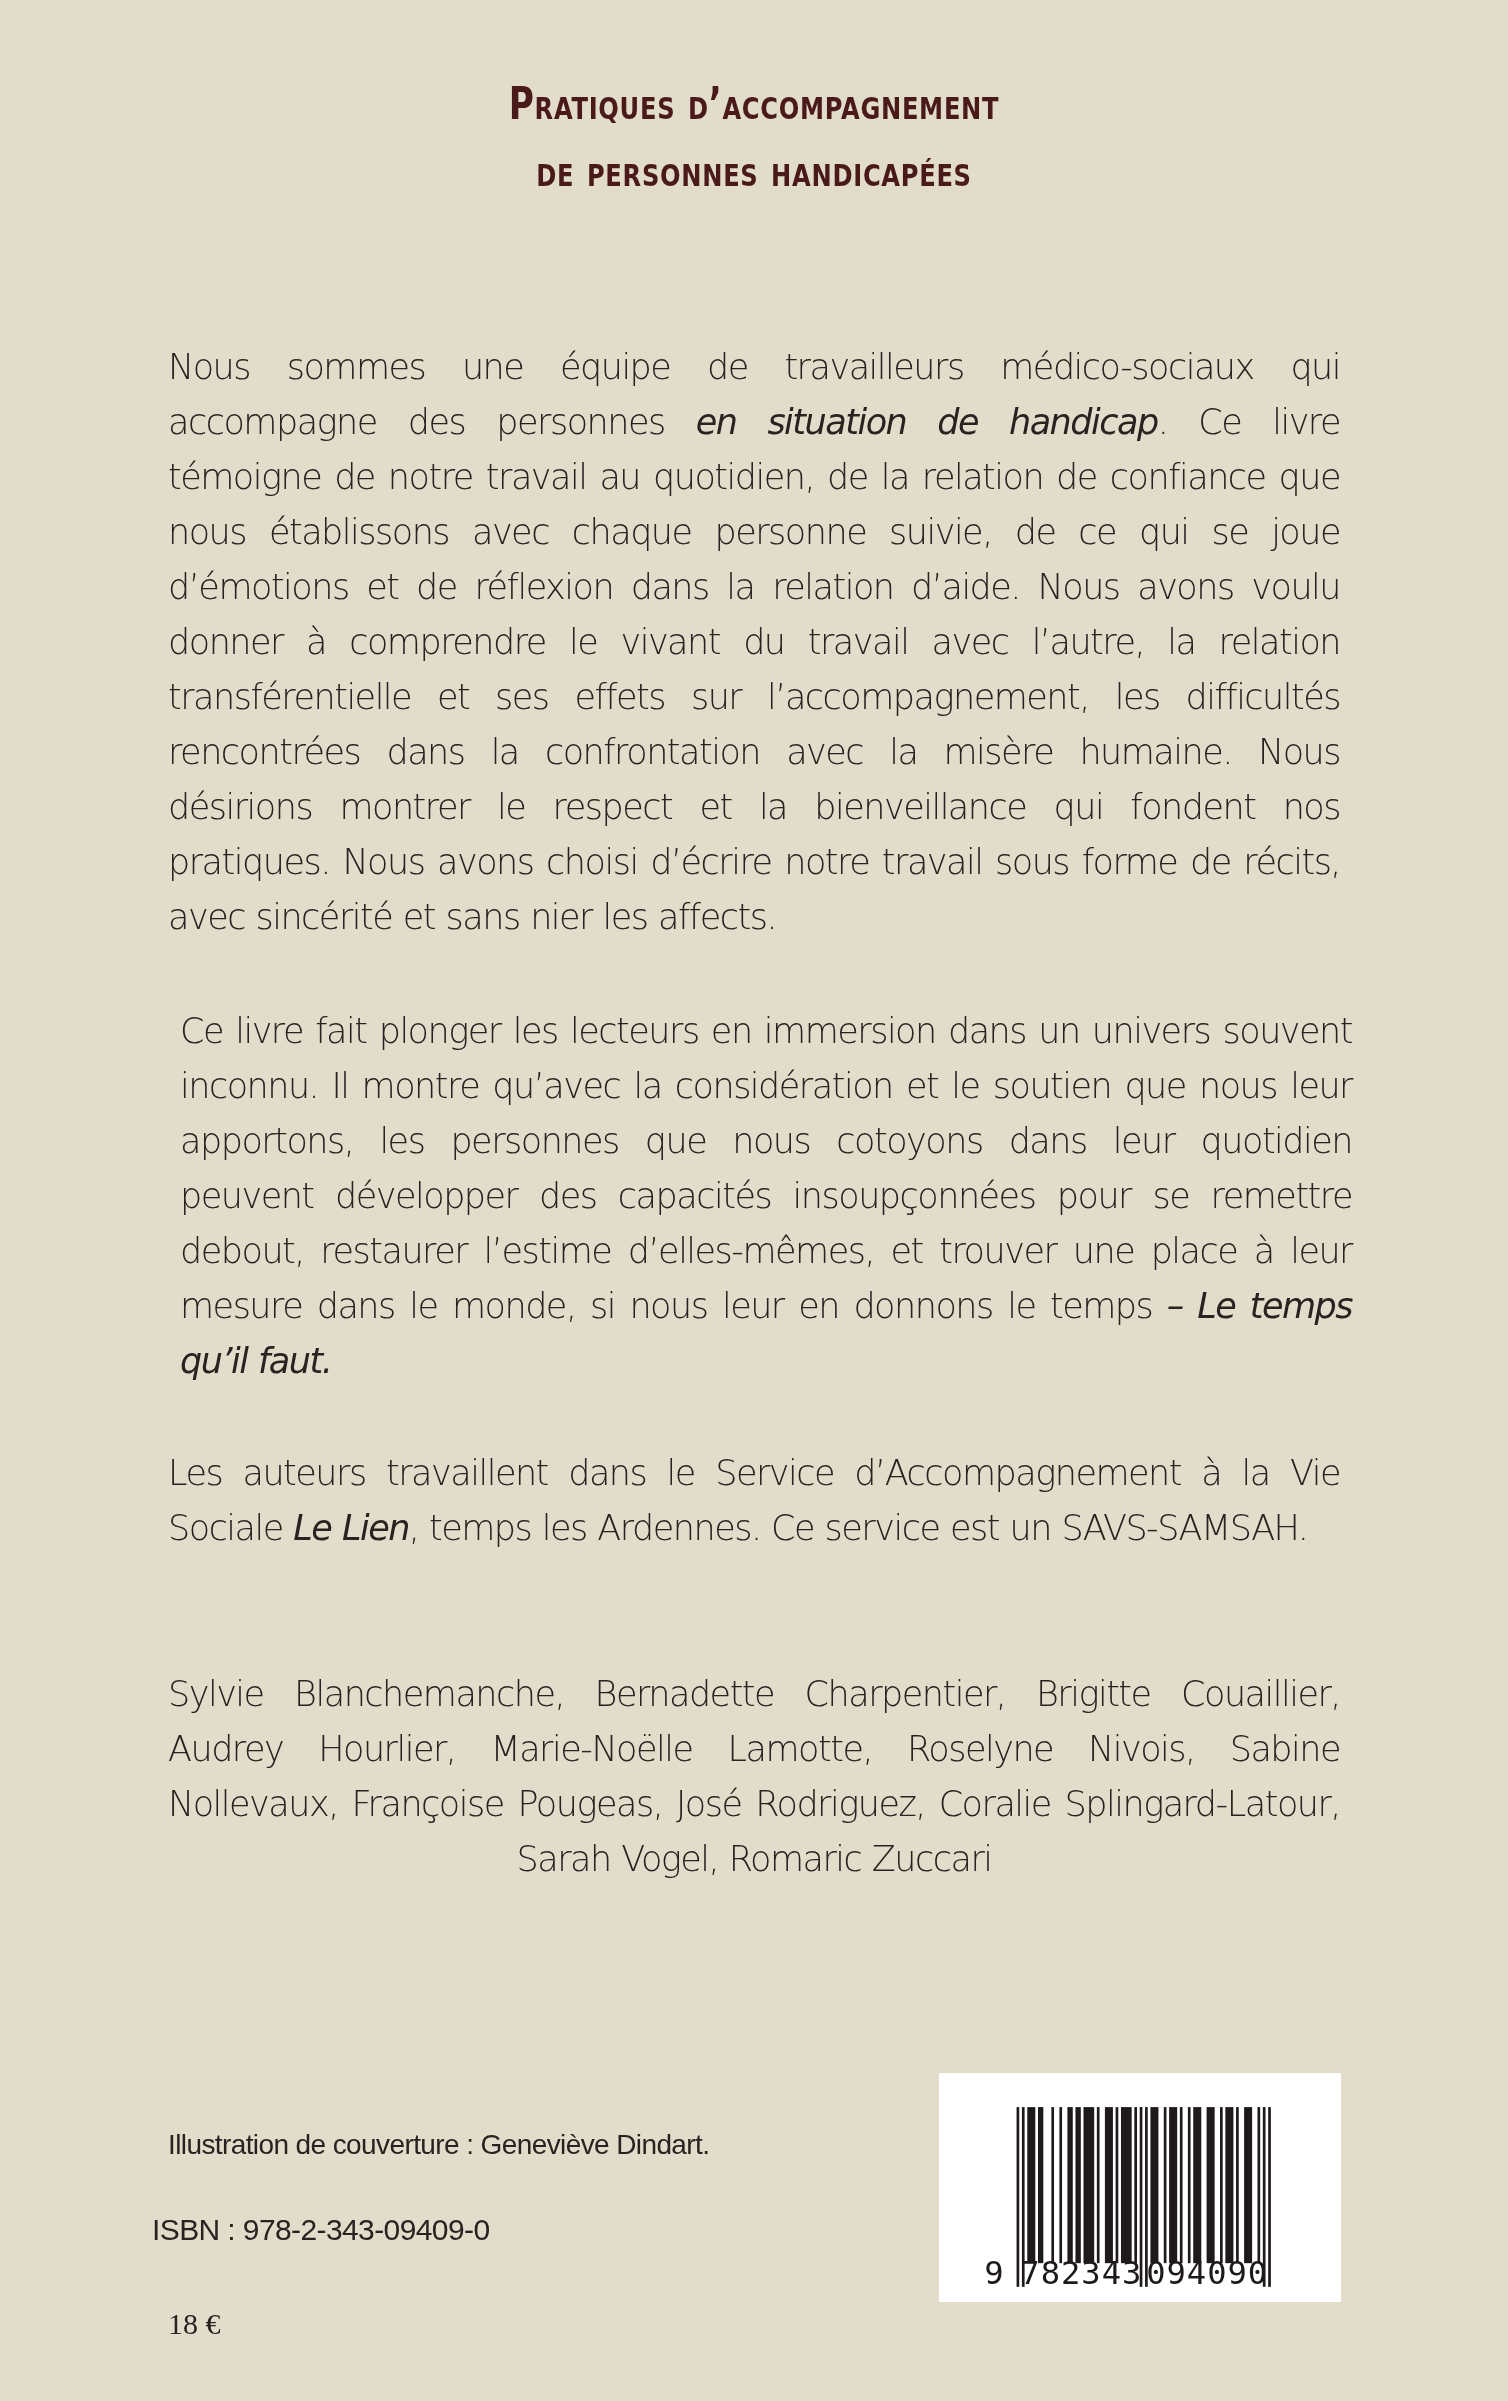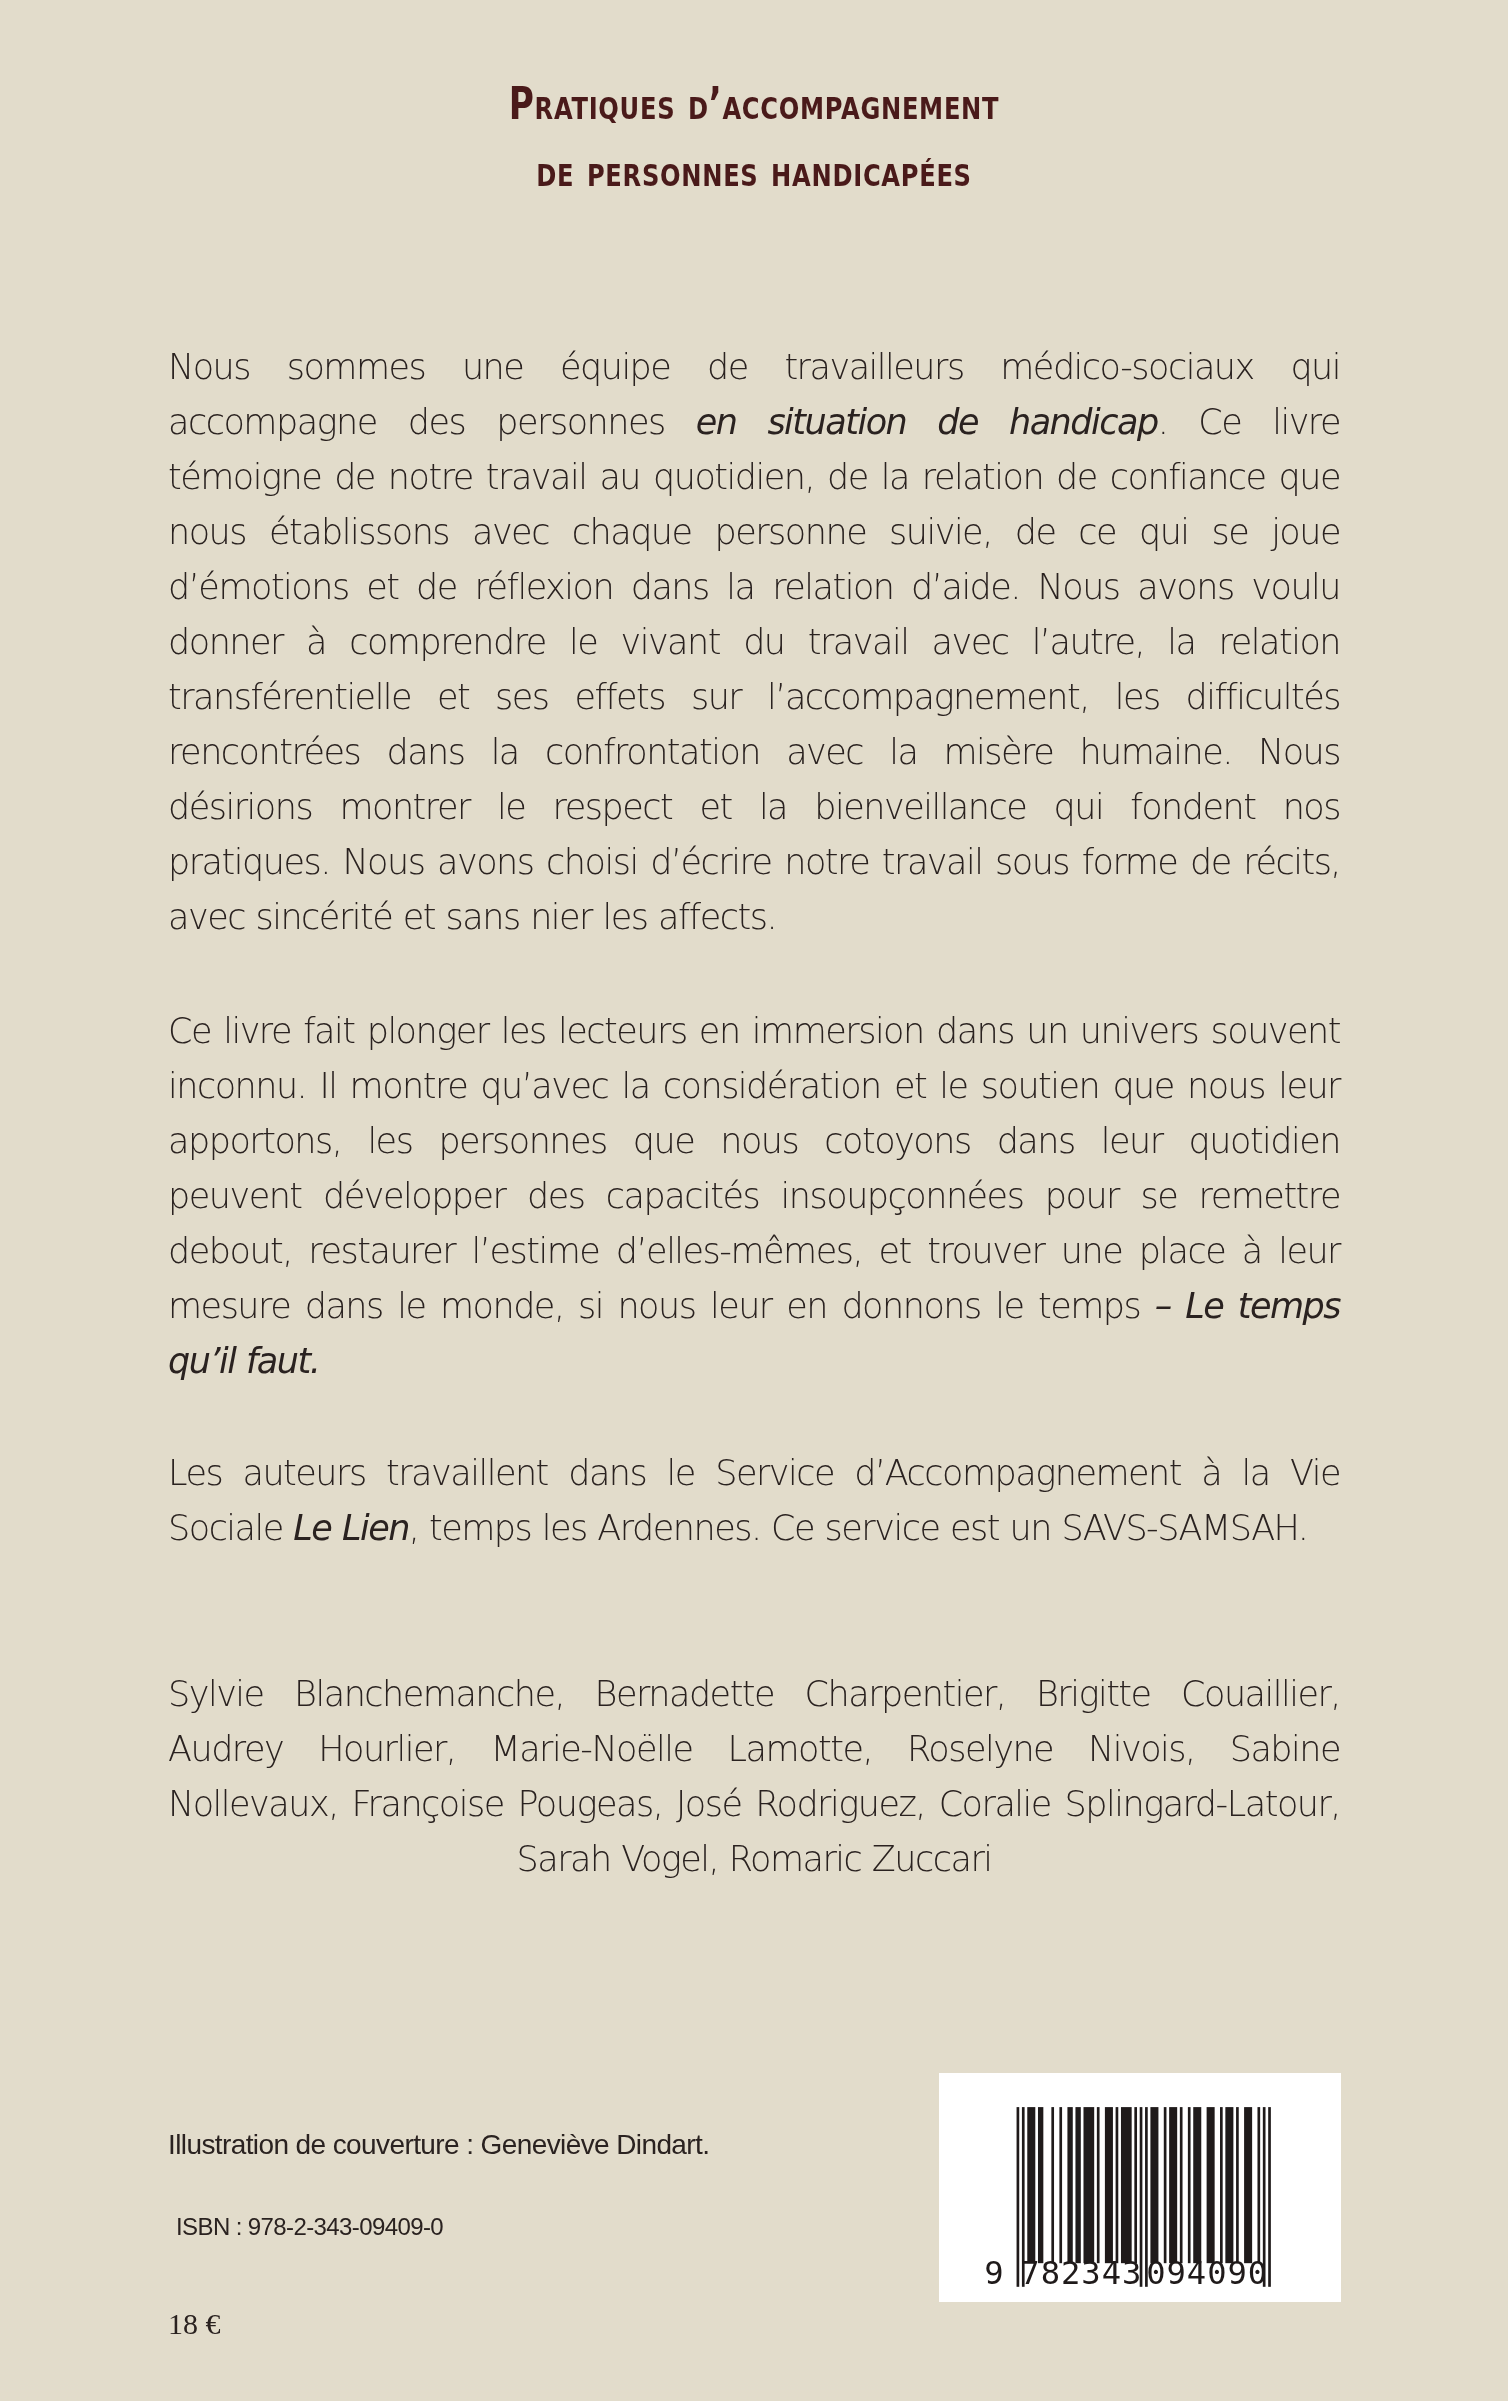--- a/index.html
+++ b/index.html
@@ -53,21 +53,21 @@
       letter-spacing: -1.5px;
       word-spacing: 0.9px;
       color: #2a2220;
     }
     .para {
       margin: 0;
       text-align: justify;
       text-align-last: left;
     }
     .para-1 { position: absolute; top: 340px; left: 0; width: 1172px; }
-    .para-2 { position: absolute; top: 1004px; left: 0; width: 1172px; }
+    .para-2 { position: absolute; top: 1004px; left: 12px; width: 1172px; }
     .para-3 { position: absolute; top: 1446px; left: 0; width: 1172px; }
     .para-authors {
       position: absolute;
       top: 1667px;
       left: 0;
       width: 1172px;
       text-align: justify;
       text-align-last: center;
     }
     em { }
@@ -77,22 +77,22 @@
       left: 168px;
       font-size: 28px;
       letter-spacing: -0.6px;
       white-space: nowrap;
       font-family: "Liberation Sans", sans-serif;
       text-align: right;
     }
     .credit-isbn {
       position: absolute;
       top: 2213px;
-      left: 176px;
-      font-size: 24px;
+      left: 152px;
+      font-size: 30px;
       letter-spacing: -0.6px;
       white-space: nowrap;
       font-family: "Liberation Sans", sans-serif;
     }
     .credit-price {
       position: absolute;
       top: 2262px;
       left: 168px;
       font-size: 30px;
       white-space: nowrap;

